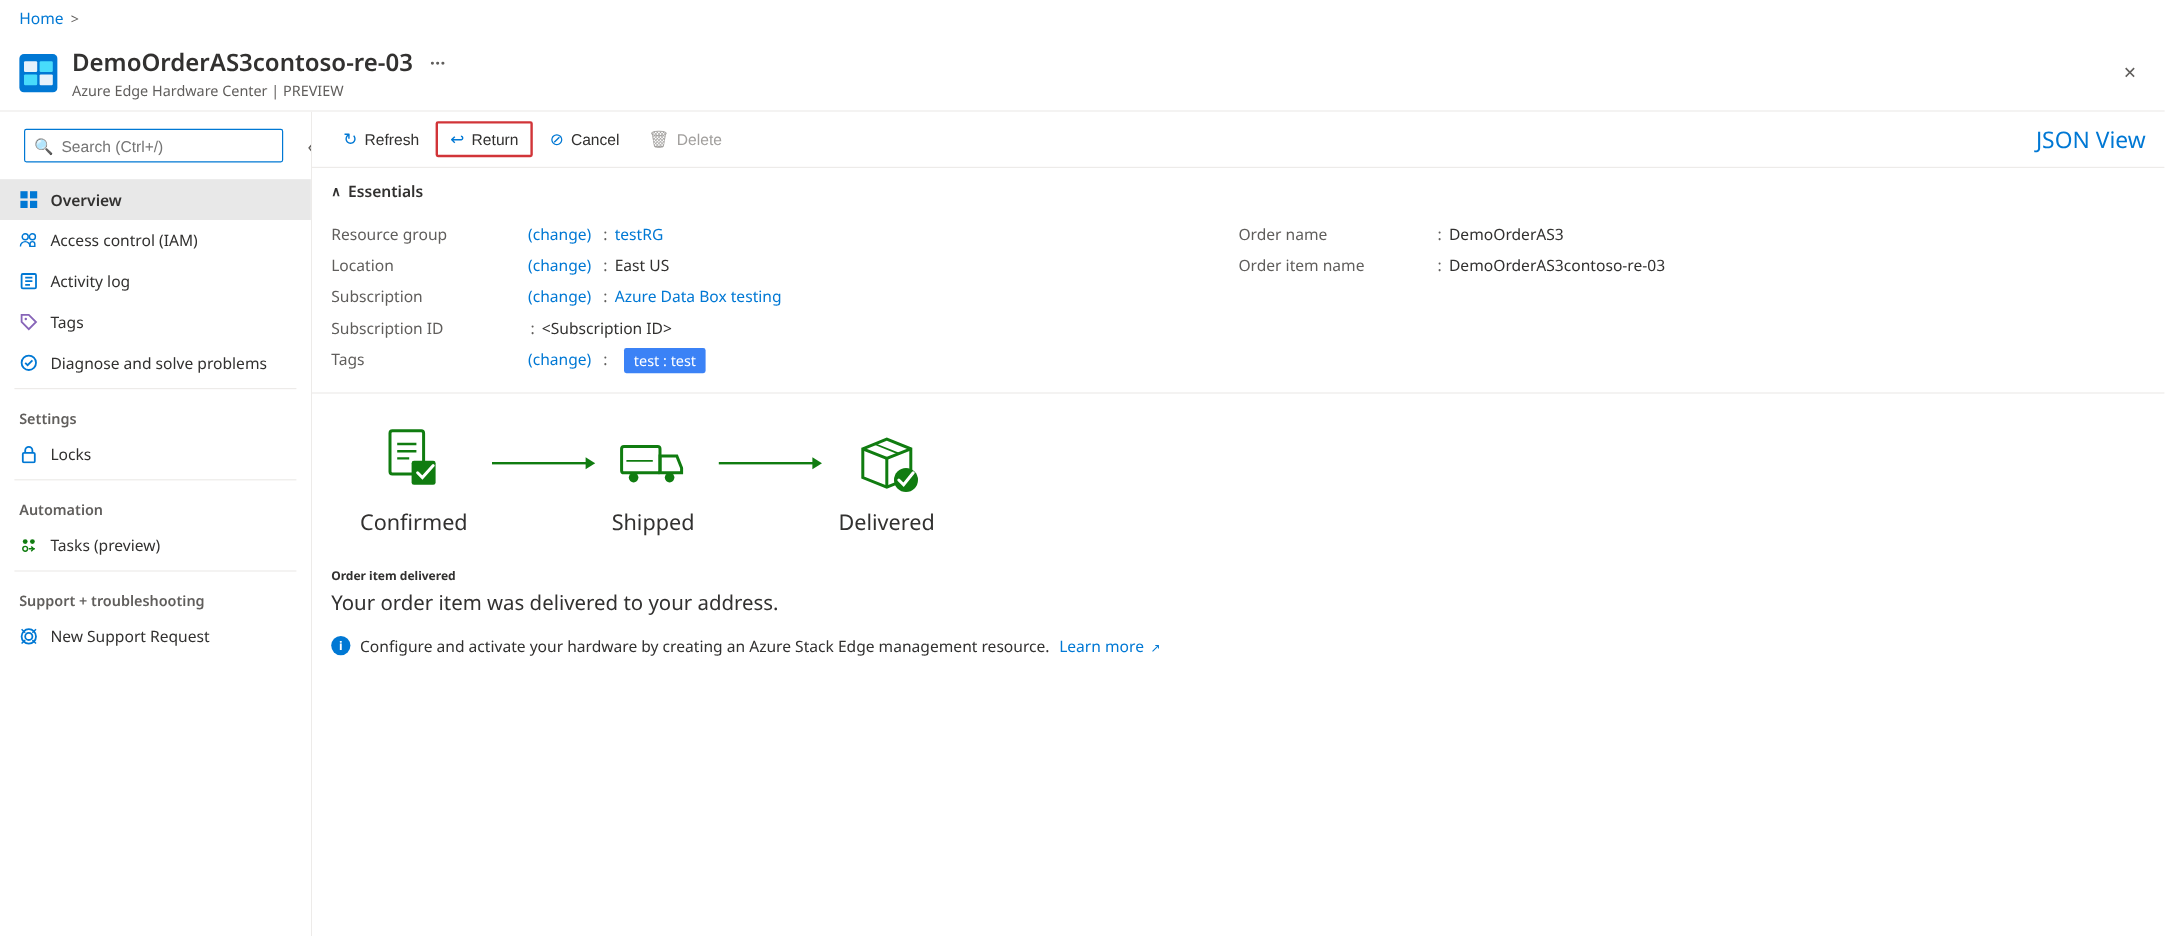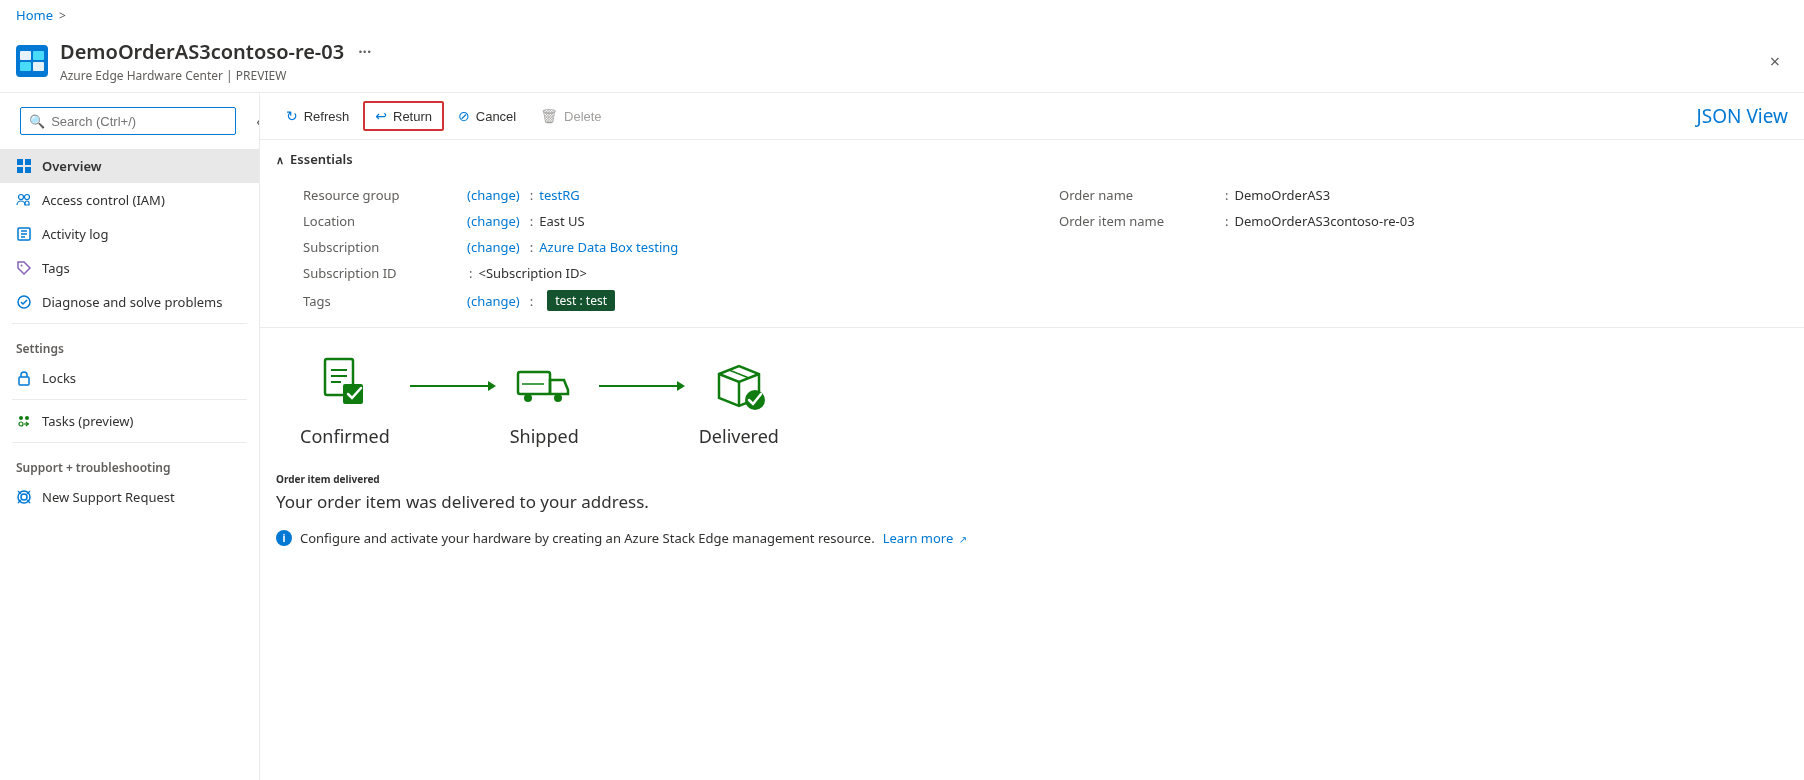--- a/index.html
+++ b/index.html
@@ -46,25 +46,25 @@
     .toolbar-btn.highlighted { border: 2px solid #d13438; border-radius: 2px; }
     .toolbar-btn-icon { font-size: 14px; color: #0078d4; }
     .toolbar-btn.disabled .toolbar-btn-icon { color: #a19f9d; }
     .json-view-link { margin-left: auto; color: #0078d4; text-decoration: none; font-size: 19px; cursor: pointer; }
 
     
     .section-header { display: flex; align-items: center; padding: 10px 16px; font-weight: 600; font-size: 13px; gap: 6px; }
     .section-header .chevron { font-size: 11px; }
 
     .essentials-grid { display: grid; grid-template-columns: 1fr 1fr; gap: 0; padding: 4px 16px 12px; border-bottom: 1px solid #edebe9; }
-    .essentials-row { display: flex; align-items: center; padding: 4px 0; font-size: 13px; margin-left: 27px; }
+    .essentials-row { display: flex; align-items: flex-start; padding: 4px 0; font-size: 13px; }
     .essentials-label { color: #605e5c; min-width: 160px; flex-shrink: 0; }
     .essentials-value { color: #323130; }
     .essentials-colon { margin: 0 6px; color: #605e5c; }
-    .tag-badge { background: #14532d; color: #fff; padding: 2px 8px; border-radius: 2px; font-size: 12px; }
+    .tag-badge { background: #3b82f6; color: #fff; padding: 2px 8px; border-radius: 2px; font-size: 12px; }
 
     
     .status-timeline { display: flex; align-items: center; padding: 24px 40px 16px; gap: 0; }
     .status-step { display: flex; flex-direction: column; align-items: center; gap: 8px; }
     .status-step-icon { width: 64px; height: 64px; display: flex; align-items: center; justify-content: center; }
     .status-step-label { font-size: 18px; color: #323130; }
     .status-arrow { display: flex; align-items: center; padding: 0 20px; margin-bottom: 28px; }
     .status-arrow-line { width: 80px; height: 2px; background: #107c10; position: relative; }
     .status-arrow-line::after { content: ''; position: absolute; right: -6px; top: -4px; border-left: 8px solid #107c10; border-top: 5px solid transparent; border-bottom: 5px solid transparent; }
 
@@ -179,20 +179,21 @@
       <span class="nav-icon">
         <svg width="16" height="16" viewBox="0 0 16 16">
             <rect x="3" y="7" width="10" height="8" rx="1" fill="none" stroke="#0078d4" stroke-width="1.5"></rect>
             <path d="M5 7V5a3 3 0 016 0v2" fill="none" stroke="#0078d4" stroke-width="1.5"></path>
           </svg>
       </span>
       <span>Locks</span>
     </div>
 
     <hr class="nav-divider">
+    <div class="nav-section">Automation</div>
 
     <div class="nav-item">
       <span class="nav-icon">
         <svg width="16" height="16" viewBox="0 0 16 16">
             <circle cx="5" cy="5" r="2" fill="#107c10"></circle>
             <circle cx="11" cy="5" r="2" fill="#107c10"></circle>
             <circle cx="5" cy="11" r="2" fill="none" stroke="#107c10" stroke-width="1.2"></circle>
             <path d="M8 11h5" stroke="#107c10" stroke-width="1.2"></path>
             <path d="M10 9l2 2-2 2" stroke="#107c10" stroke-width="1.2" fill="none"></path>
           </svg>

